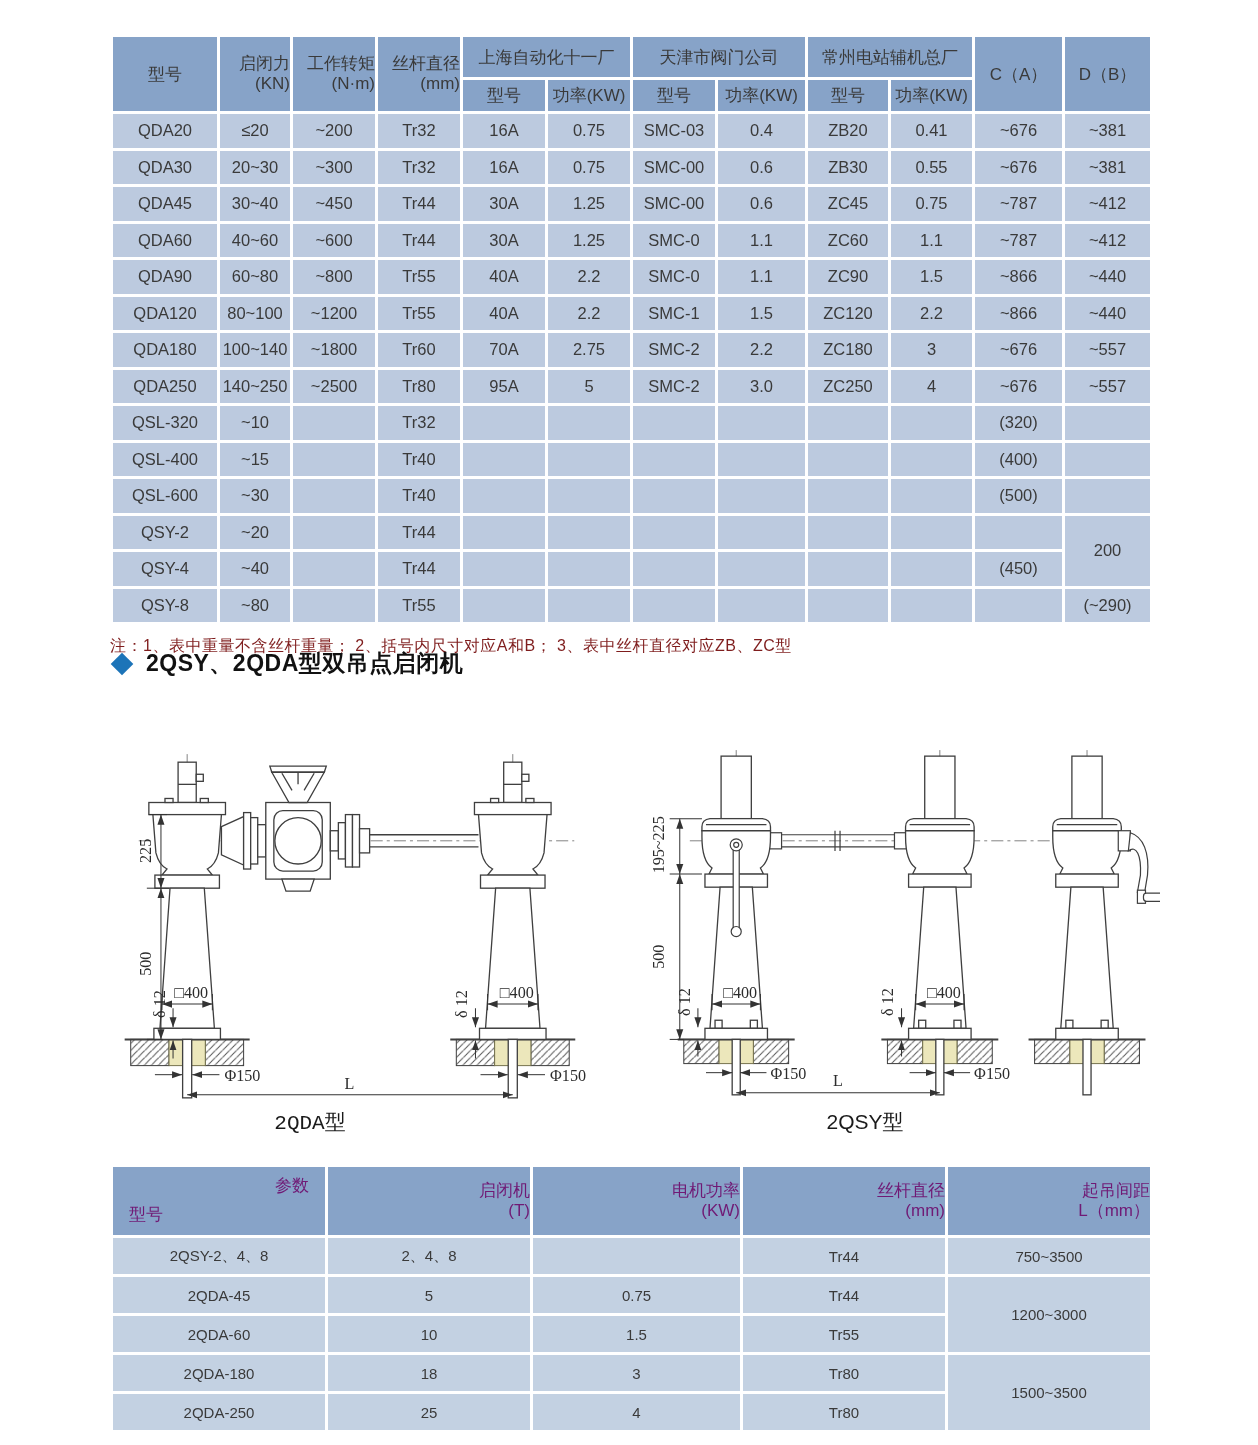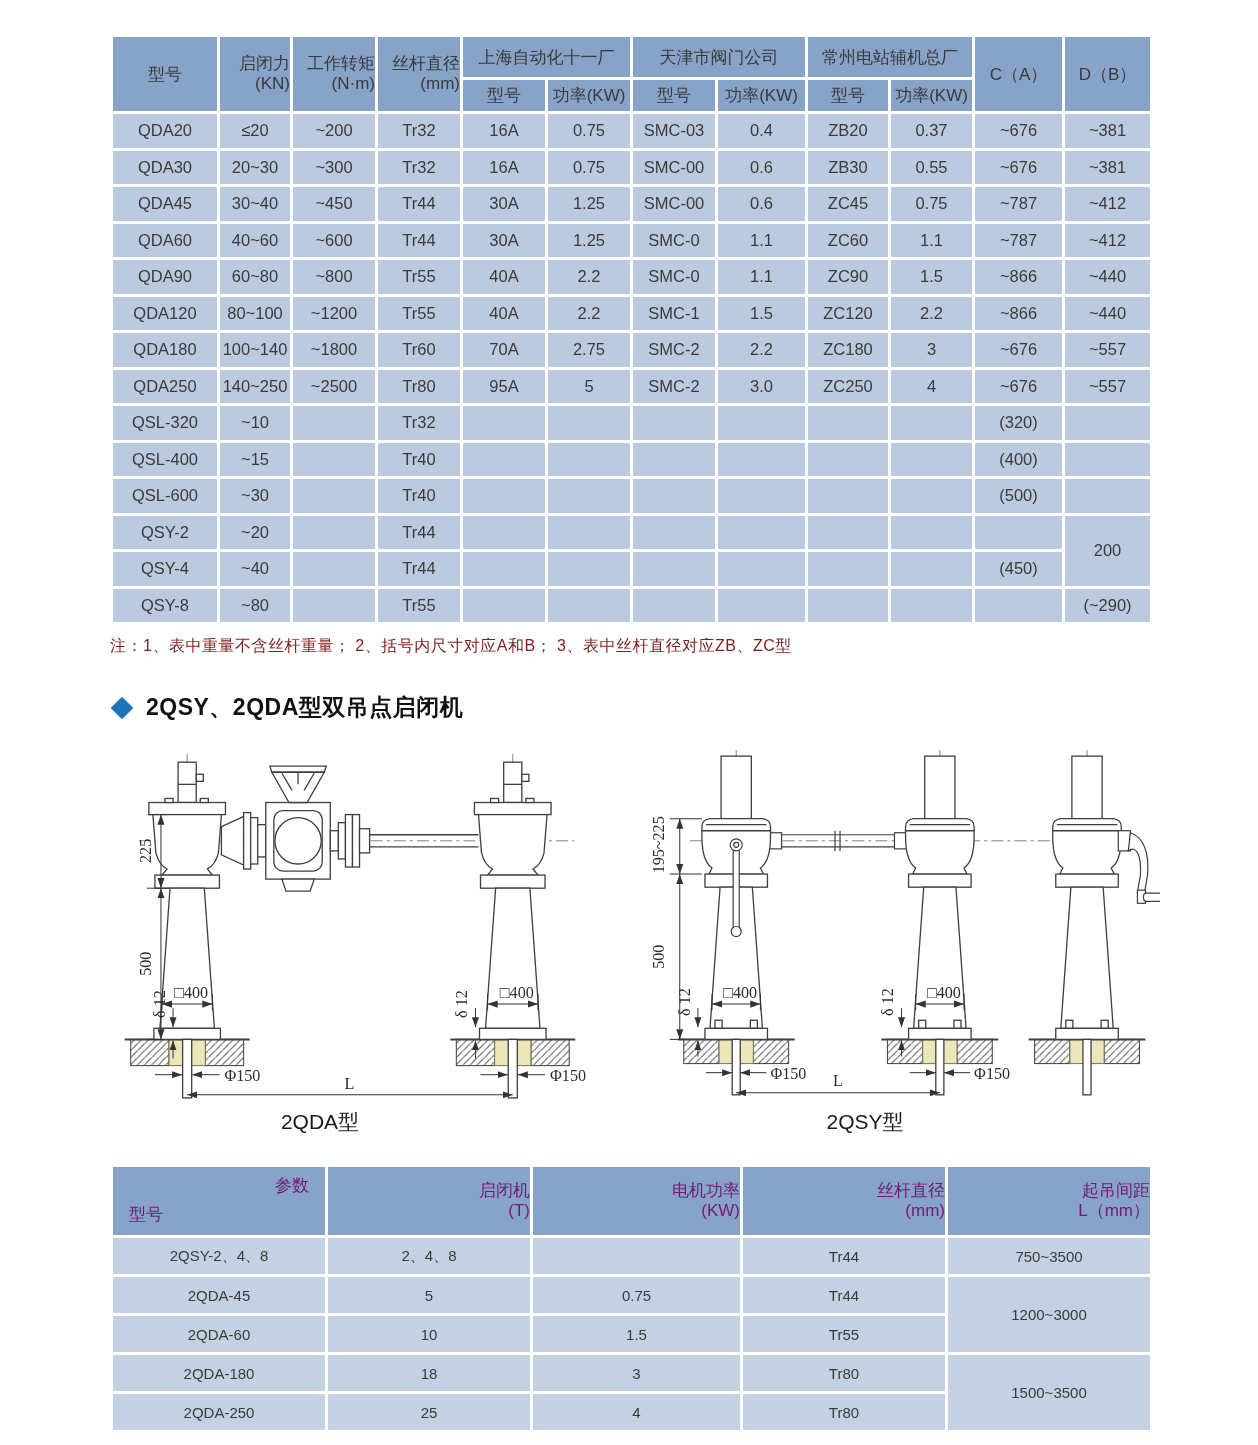--- a/index.html
+++ b/index.html
@@ -16,21 +16,21 @@
   .spec-wrap{position:absolute;left:110px;top:34px;}
   .spec-table{width:1040px;}
   .spec-table th{background:#87a3c8;color:#3a3a3a;font-size:17px;}
   .spec-table thead tr.grp th{height:40px;}
   .spec-table thead tr.sub th{height:31px;}
   .spec-table td{background:#bccadf;font-size:16.5px;height:33.5px;color:#3a3a3a;}
   .two-line{line-height:1.15;}
   .two-line div{line-height:1.15;text-align:right;}
   
   .note{position:absolute;left:110px;top:636px;font-size:16px;color:#7f1d1d;letter-spacing:0.5px;}
-  .section-head{position:absolute;left:108px;top:692px;display:flex;align-items:center;justify-content:center;}
+  .section-head{position:absolute;left:108px;top:648px;display:flex;align-items:center;justify-content:center;}
   .diamond{width:16px;height:16px;background:#1c74b8;transform:rotate(45deg);margin:0 16px 0 6px;flex:none;}
   .section-title{font-size:23px;font-weight:bold;color:#111;letter-spacing:0.5px;}
   
   .draw{position:absolute;}
   .draw svg{display:block;}
   .dim{font-family:"Liberation Serif",serif;font-size:16px;fill:#2c2c2c;}
   .cap{position:absolute;top:1108px;font-size:21px;color:#1a1a1a;text-align:center;}
   
   .double-wrap{position:absolute;left:110px;top:1164px;}
   .double-table{width:1040px;}
@@ -97,21 +97,21 @@
         <tr>
           <td>QDA20</td>
           <td>≤20</td>
           <td>~200</td>
           <td>Tr32</td>
           <td>16A</td>
           <td>0.75</td>
           <td>SMC-03</td>
           <td>0.4</td>
           <td>ZB20</td>
-          <td>0.37</td>
+          <td>0.41</td>
           <td>~676</td>
           <td>~381</td>
         </tr>
         <tr>
           <td>QDA30</td>
           <td>20~30</td>
           <td>~300</td>
           <td>Tr32</td>
           <td>16A</td>
           <td>0.75</td>
@@ -498,21 +498,21 @@
   <text class="dim" text-anchor="middle" transform="translate(54,260) rotate(-90)">δ 12</text>
   <text class="dim" text-anchor="middle" transform="translate(256,260) rotate(-90)">δ 12</text>
   <text class="dim" text-anchor="middle" x="104" y="256">□400</text>
   <text class="dim" text-anchor="middle" x="306" y="256">□400</text>
   <text class="dim" x="134" y="336">Φ150</text>
   <text class="dim" x="336" y="336">Φ150</text>
   <text class="dim" text-anchor="middle" x="201" y="343">L</text>
 </svg>
 </div>
 
-<div class="cap" style="left:110px;width:420px;">2QDA型</div>
+<div class="cap" style="left:100px;width:420px;font-family:Liberation Mono, monospace;">2QDA型</div>
 <div class="cap" style="left:635px;width:460px;">2QSY型</div>
 
 <div class="double-wrap">
   <table class="double-table">
     <colgroup>
       <col style="width:215px">
         <col style="width:205px">
         <col style="width:210px">
         <col style="width:205px">
         <col style="width:205px">

